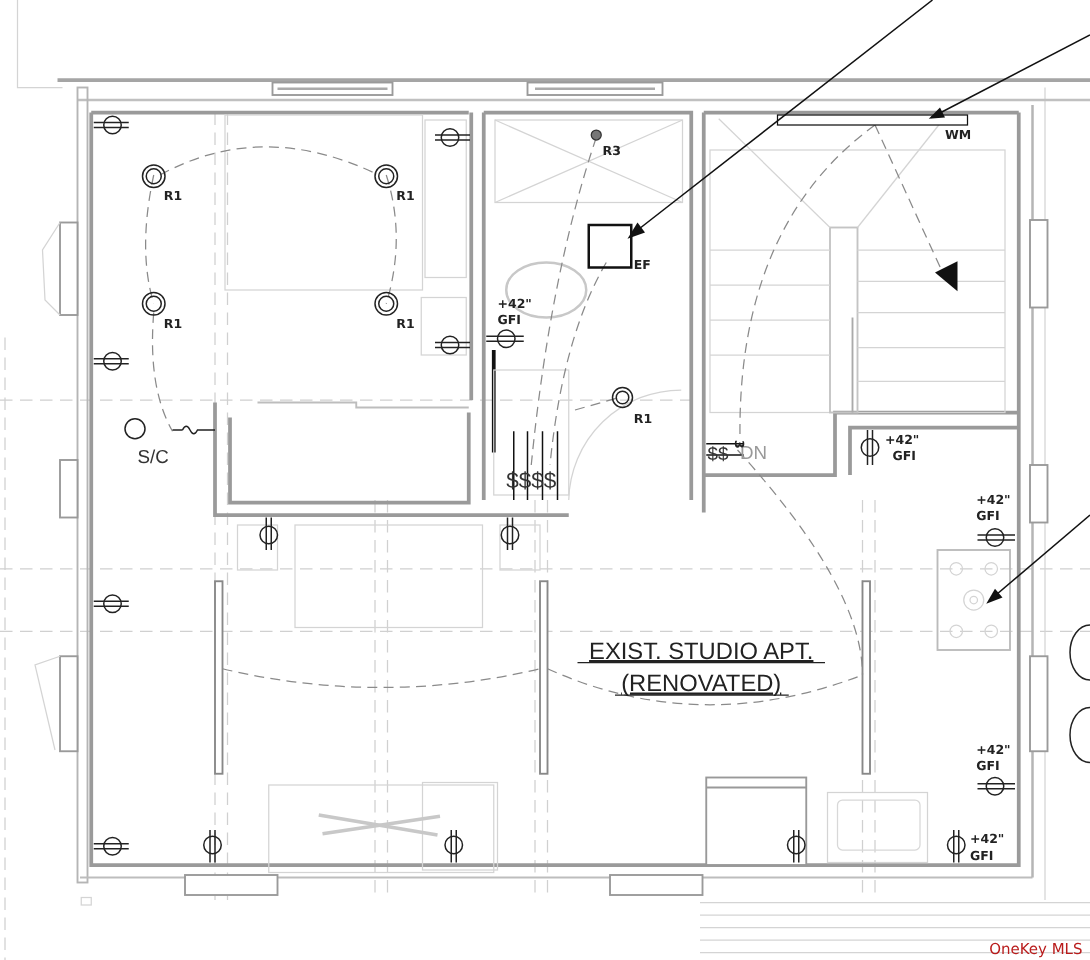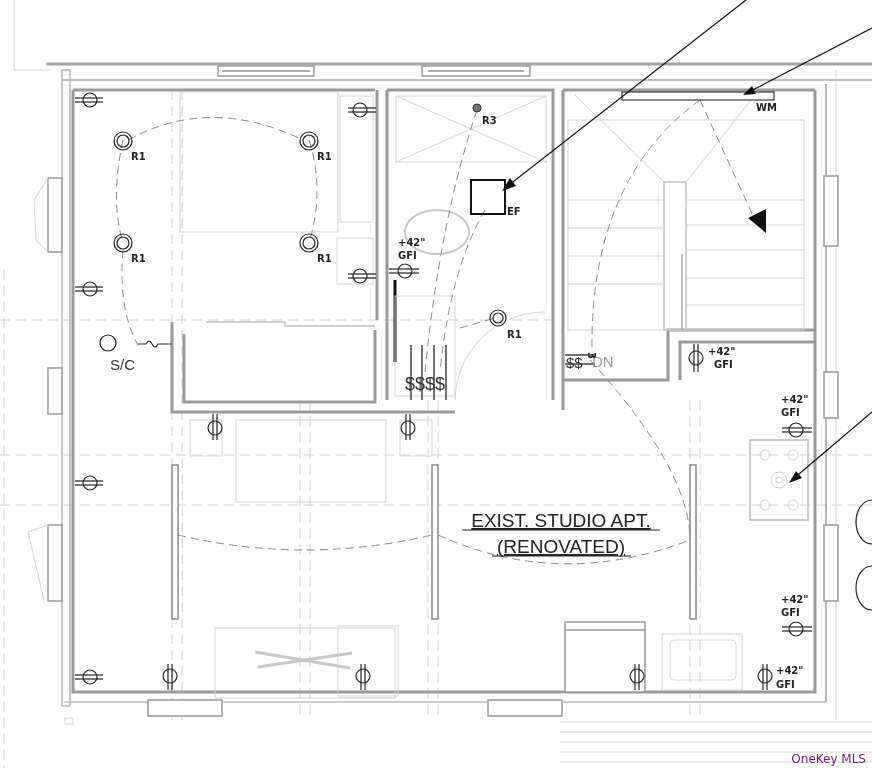--- a/index.html
+++ b/index.html
@@ -1,21 +1,21 @@
 <!DOCTYPE html>
 <html><head>
 <meta charset="utf-8">
 <style>
   html, body { margin: 0; padding: 0; background: #ffffff; }
   body { width: 872px; height: 768px; overflow: hidden; position: relative; font-family: "Liberation Sans", sans-serif; }
   svg { position: absolute; left: 0; top: 0; }
   .lbl { font-family: "DejaVu Sans", sans-serif; font-size: 10px; fill: #222; font-weight: 600; }
   .lbl-lg { font-family: "Liberation Sans", sans-serif; font-size: 15px; fill: #333; }
   .title { font-family: "Liberation Sans", sans-serif; font-size: 19px; fill: #222; }
-  .watermark { position: absolute; right: 6px; bottom: 2px; font-family: "DejaVu Sans", sans-serif; font-size: 12px; color: #701a75; }
+  .watermark { position: absolute; right: 6px; bottom: 2px; font-family: "DejaVu Sans", sans-serif; font-size: 12px; color: #b91c1c; }
   .wall { fill: none; stroke: #9a9a9a; stroke-width: 3; }
   .wall2 { fill: none; stroke: #bdbdbd; stroke-width: 1.5; }
   .faint { fill: none; stroke: #d4d4d4; stroke-width: 1; }
   .dash { fill: none; stroke: #8a8a8a; stroke-width: 1; stroke-dasharray: 8 5; }
   .grid-dash { fill: none; stroke: #d0d0d0; stroke-width: 1; stroke-dasharray: 10 6; }
   .sym { fill: none; stroke: #222; stroke-width: 1.2; }
   .ink { stroke: #111; stroke-width: 1.2; fill: none; }
 </style>
 </head>
 <body>

